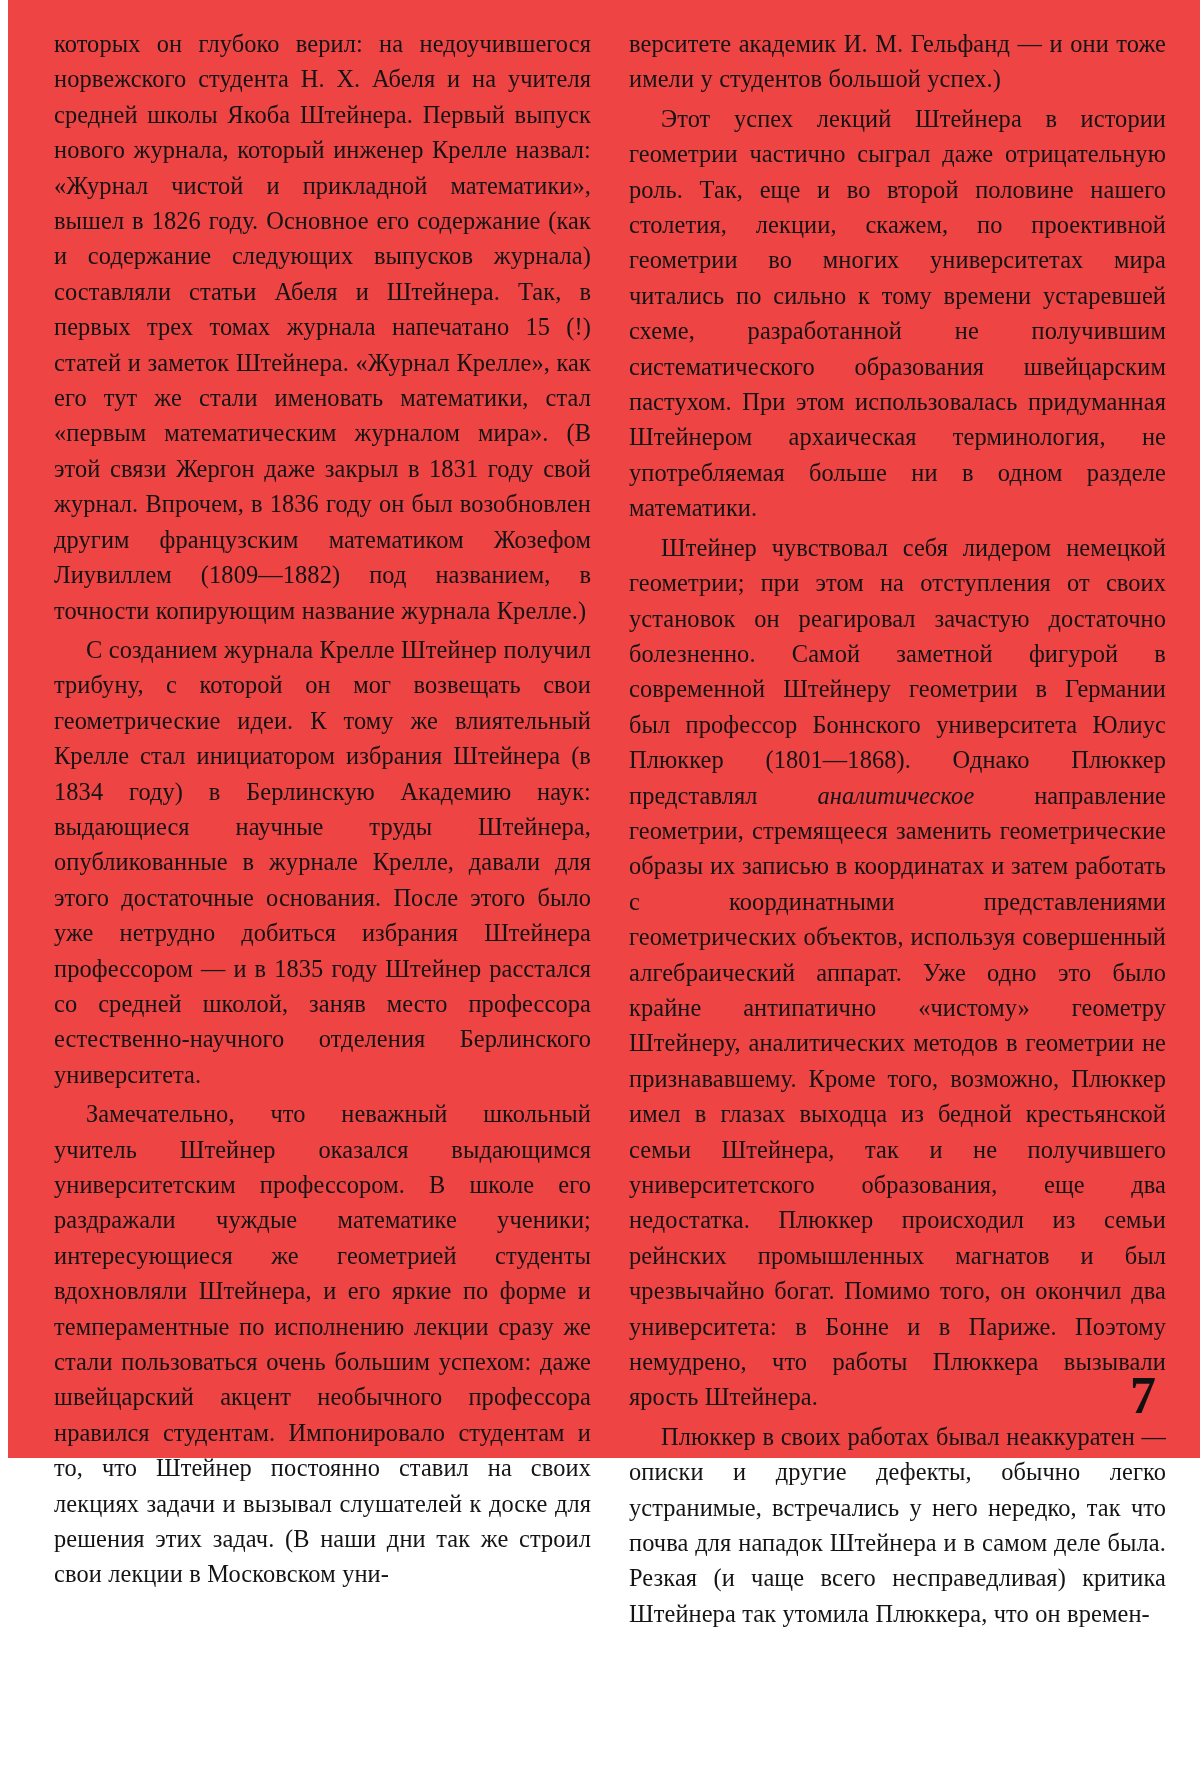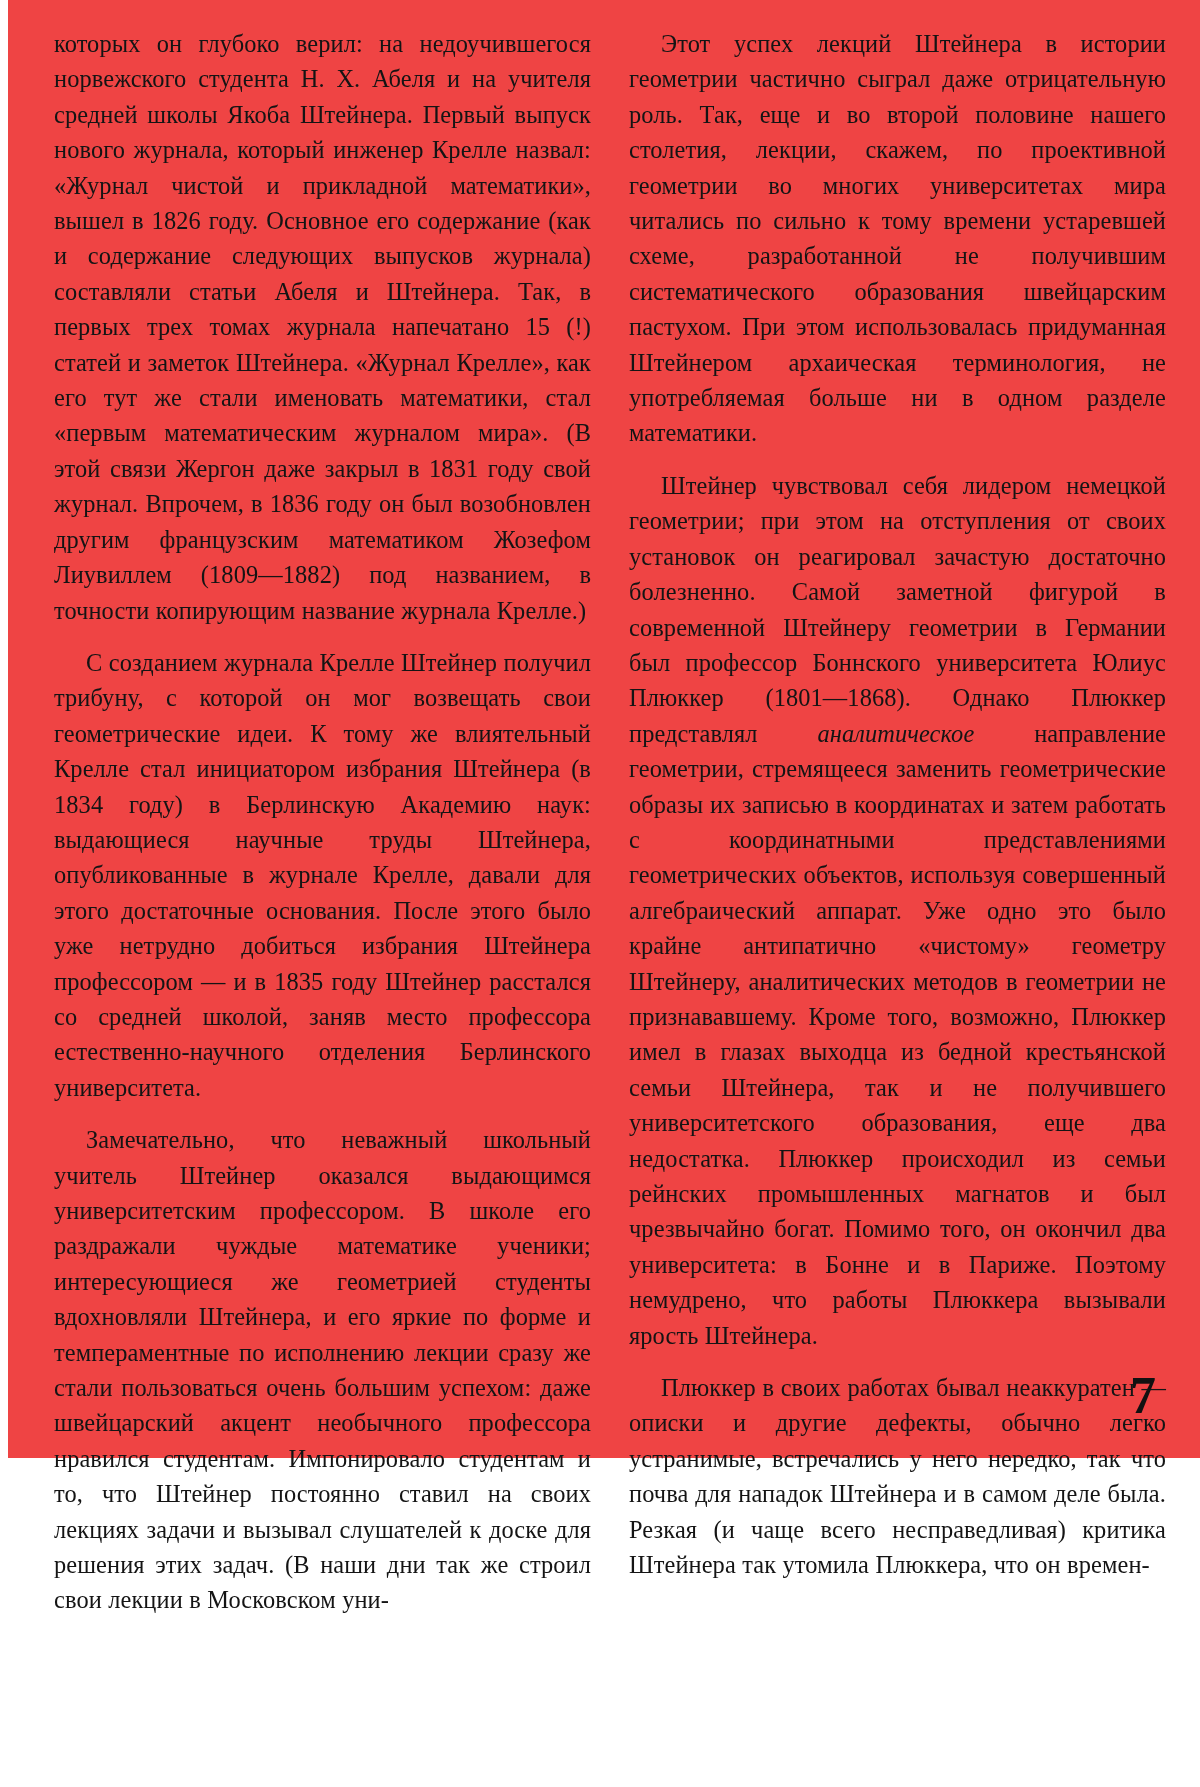--- a/index.html
+++ b/index.html
@@ -36,21 +36,21 @@
   .col p {
     margin: 0;
     text-align: justify;
     text-justify: inter-word;
     font-size: 24.4px;
     line-height: 35.4px;
     letter-spacing: 0.1px;
     hyphens: manual;
   }
   .col p + p {
-    margin-top: 17px;
+    margin-top: 4px;
   }
   .col p.indent {
     text-indent: 32px;
   }
   em.italic {
   }
   .page-number {
     position: absolute;
     right: 52px;
     bottom: 36px;
@@ -71,20 +71,21 @@
 <div class="page">
   <div class="columns">
 
     <div class="col">
       <p>которых он глубоко верил: на недоучившегося норвежского студента Н. Х. Абеля и на учителя средней школы Якоба Штейнера. Первый выпуск нового журнала, который инженер Крелле назвал: «Журнал чистой и прикладной математики», вышел в 1826 году. Основное его содержание (как и содержание следующих выпусков журнала) составляли статьи Абеля и Штейнера. Так, в первых трех томах журнала напечатано 15 (!) статей и заметок Штейнера. «Журнал Крелле», как его тут же стали именовать математики, стал «первым математическим журналом мира». (В этой связи Жергон даже закрыл в 1831 году свой журнал. Впрочем, в 1836 году он был возобновлен другим французским математиком Жозефом Лиувиллем (1809—1882) под названием, в точности копирующим название журнала Крелле.)</p>
       <p class="indent">С созданием журнала Крелле Штейнер получил трибуну, с которой он мог возвещать свои геометрические идеи. К тому же влиятельный Крелле стал инициатором избрания Штейнера (в 1834 году) в Берлинскую Академию наук: выдающиеся научные труды Штейнера, опубликованные в журнале Крелле, давали для этого достаточные основания. После этого было уже нетрудно добиться избрания Штейнера профессором — и в 1835 году Штейнер расстался со средней школой, заняв место профессора естественно-научного отделения Берлинского университета.</p>
       <p class="indent">Замечательно, что неважный школьный учитель Штейнер оказался выдающимся университетским профессором. В школе его раздражали чуждые математике ученики; интересующиеся же геометрией студенты вдохновляли Штейнера, и его яркие по форме и темпераментные по исполнению лекции сразу же стали пользоваться очень большим успехом: даже швейцарский акцент необычного профессора нравился студентам. Импонировало студентам и то, что Штейнер постоянно ставил на своих лекциях задачи и вызывал слушателей к доске для решения этих задач. (В наши дни так же строил свои лекции в Московском уни-</p>
     </div>
 
     <div class="col">
+      <p>верситете академик И. М. Гельфанд — и они тоже имели у студентов большой успех.)</p>
       <p class="indent">Этот успех лекций Штейнера в истории геометрии частично сыграл даже отрицательную роль. Так, еще и во второй половине нашего столетия, лекции, скажем, по проективной геометрии во многих университетах мира читались по сильно к тому времени устаревшей схеме, разработанной не получившим систематического образования швейцарским пастухом. При этом использовалась придуманная Штейнером архаическая терминология, не употребляемая больше ни в одном разделе математики.</p>
       <p class="indent"><span>Штейнер чувствовал себя лидером немецкой геометрии; при этом на отступления от своих установок он реагировал зачастую достаточно болезненно. Самой заметной фигурой в современной Штейнеру геометрии в Германии был профессор Боннского университета Юлиус Плюккер (1801—1868). Однако Плюккер представлял </span><em class="italic">аналитическое</em><span> направление геометрии, стремящееся заменить геометрические образы их записью в координатах и затем работать с координатными представлениями геометрических объектов, используя совершенный алгебраический аппарат. Уже одно это было крайне антипатично «чистому» геометру Штейнеру, аналитических методов в геометрии не признававшему. Кроме того, возможно, Плюккер имел в глазах выходца из бедной крестьянской семьи Штейнера, так и не получившего университетского образования, еще два недостатка. Плюккер происходил из семьи рейнских промышленных магнатов и был чрезвычайно богат. Помимо того, он окончил два университета: в Бонне и в Париже. Поэтому немудрено, что работы Плюккера вызывали ярость Штейнера.</span></p>
       <p class="indent">Плюккер в своих работах бывал неаккуратен — описки и другие дефекты, обычно легко устранимые, встречались у него нередко, так что почва для нападок Штейнера и в самом деле была. Резкая (и чаще всего несправедливая) критика Штейнера так утомила Плюккера, что он времен-</p>
     </div>
 
   </div>
 
   <div class="page-number">7</div>
 </div>
 

